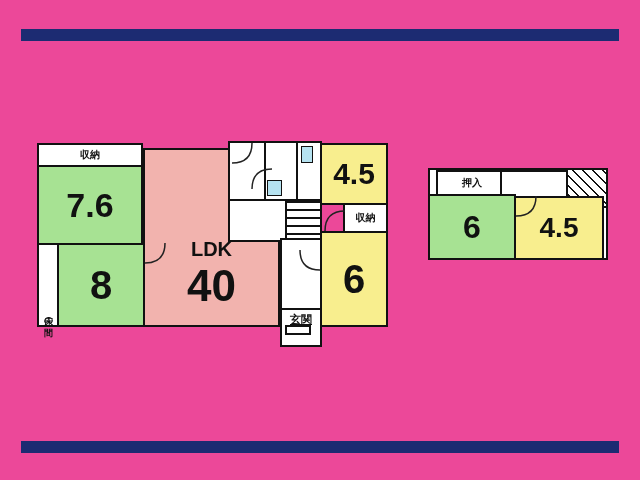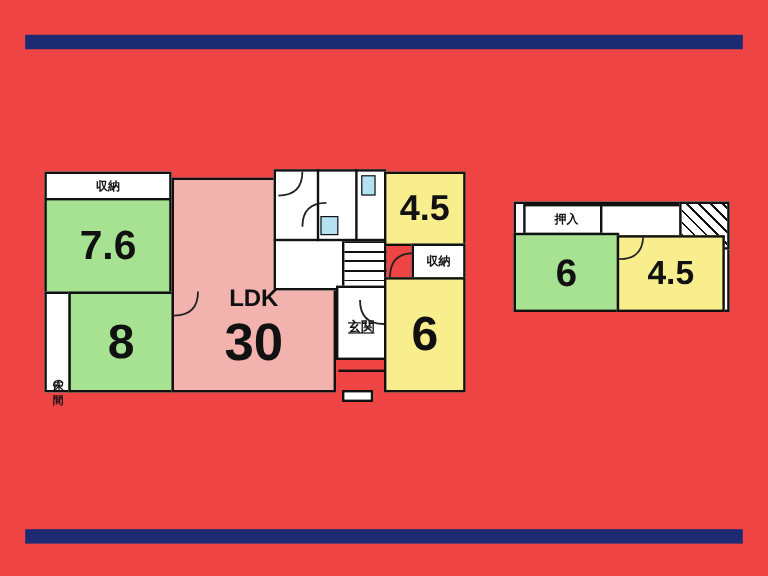--- a/index.html
+++ b/index.html
@@ -1,16 +1,16 @@
 <!DOCTYPE html>
 <html><head>
 <meta charset="utf-8">
 <style>
   html,body{margin:0;padding:0;background:#ffffff;}
-  .canvas{position:relative;width:640px;height:480px;background:#ef4444;overflow:hidden;
+  .canvas{position:relative;width:640px;height:480px;background:#ec4899;overflow:hidden;
           font-family:"Liberation Sans", sans-serif;color:#111;}
   .abs{position:absolute;box-sizing:border-box;}
   .bar{position:absolute;box-sizing:border-box;}
   .room{position:absolute;box-sizing:border-box;border:2px solid #111;background:#fff;
         display:flex;align-items:center;justify-content:center;}
   .wall{position:absolute;background:#111;}
   .num{font-weight:bold;line-height:1;}
   .n44{font-size:44px;} .n40{font-size:40px;} .n34{font-size:34px;}
   .n32{font-size:32px;} .n30{font-size:30px;} .n28{font-size:28px;}
   .ldk-t{font-size:20px;font-weight:bold;line-height:1.1;}
@@ -56,24 +56,24 @@
   <div class="wall" style="left:264px;top:141px;width:2px;height:60px;"></div>
   <div class="wall" style="left:296px;top:141px;width:2px;height:60px;"></div>
   <div class="wall" style="left:228px;top:199px;width:94px;height:2px;"></div>
   <div class="fixture" style="left: 267px; top: 180px; width: 15px; height: 16px; background-color: rgb(181, 226, 240);"></div>
   <div class="fixture" style="left: 301px; top: 146px; width: 12px; height: 17px; background-color: rgb(181, 226, 240);"></div>
 
   <div class="abs stairs-h" style="left:285px;top:201px;width:37px;height:41px;border-left:2px solid #111;"></div>
 
   <div class="label-stack" style="left:143px;top:238px;width:137px;">
     <span class="ldk-t">LDK</span>
-    <span class="num n44">30</span>
+    <span class="num n44">40</span>
   </div>
 
-  <div class="room bottom-align" style="left:280px;top:238px;width:42px;height:62px;text-decoration:underline;">
+  <div class="room bottom-align" style="left:280px;top:238px;width:42px;height:109px;text-decoration:underline;">
     <span class="genkan-label">玄関</span>
   </div>
   <div class="wall" style="left:282px;top:308px;width:38px;height:2px;"></div>
   <div class="room" style="left:285px;top:325px;width:26px;height:10px;"></div>
 
   <div class="room" style="left: 320px; top: 143px; width: 68px; height: 62px; background-color: rgb(248, 238, 142);">
     <span class="num n30">4.5</span>
   </div>
 
   <div class="room" style="left:343px;top:203px;width:45px;height:30px;">

